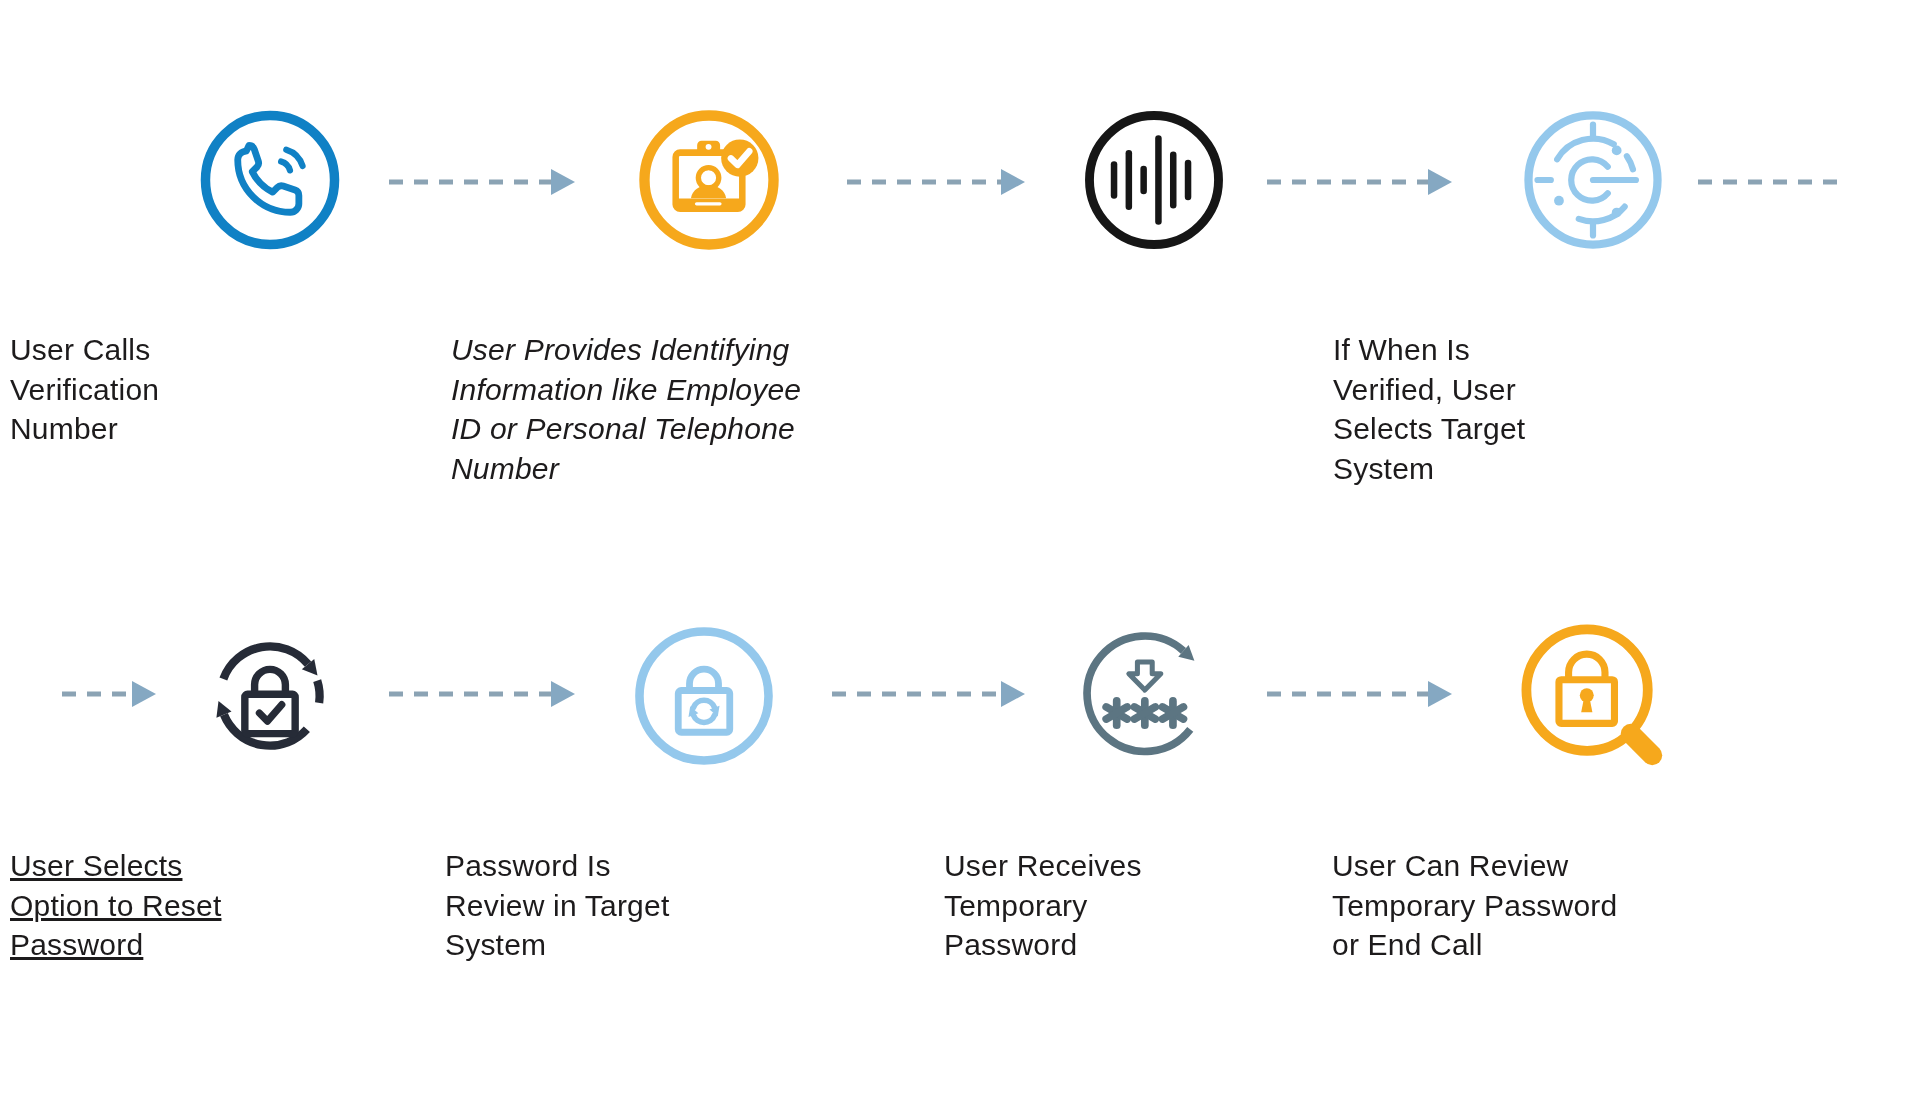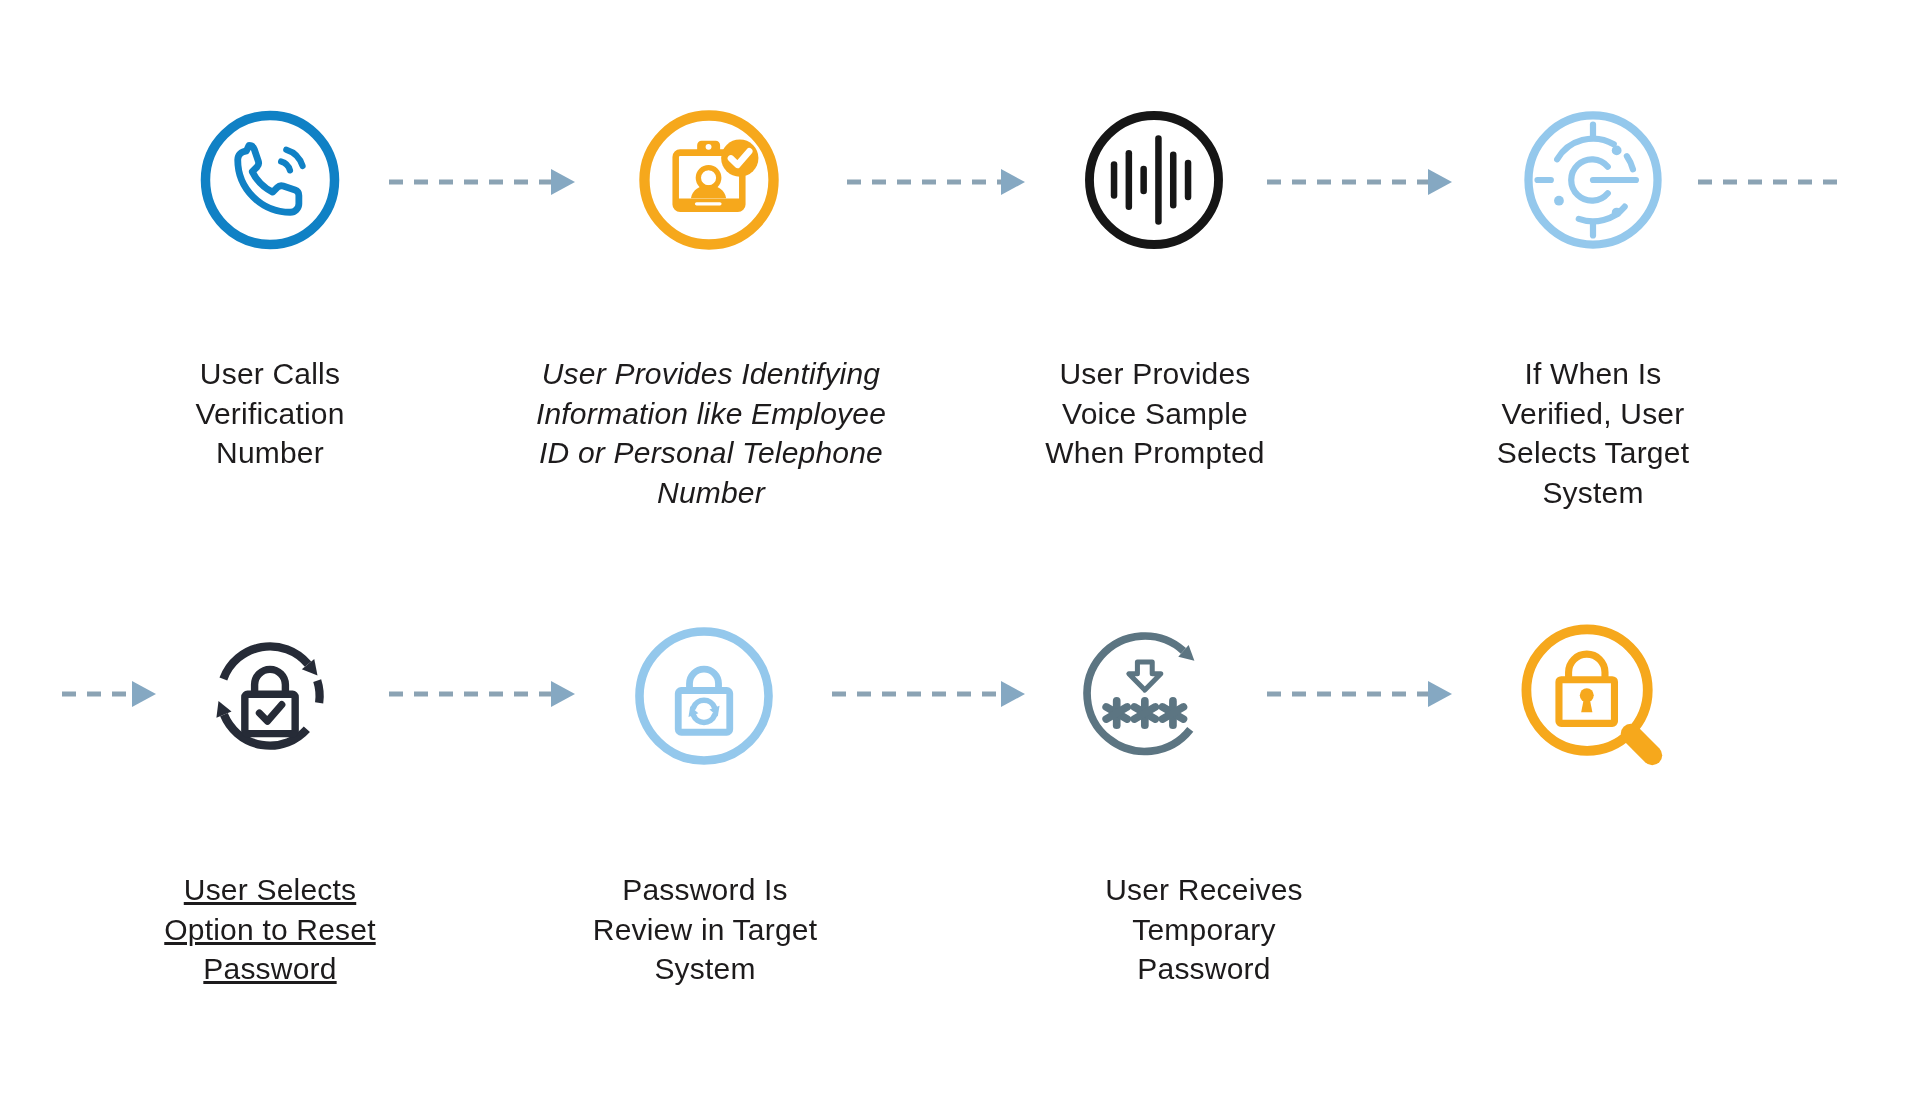--- a/index.html
+++ b/index.html
@@ -9,28 +9,27 @@
     background:#ffffff;
     font-family:"Liberation Sans", sans-serif;
     overflow:hidden;
   }
   .arrows-layer{position:absolute;left:0;top:0;width:1920px;height:1100px;}
   .icon{position:absolute;width:148px;height:148px;}
   .icon svg{display:block;width:148px;height:148px;}
   .label{
     position:absolute;
     width:520px;
-    text-align:center;
+    text-align:left;
     font-size:30px;
     line-height:39.5px;
     font-weight:500;
     color:#1d1b1c;
     white-space:pre-line;
     letter-spacing:0.2px;
-    margin-top:24px;
   }
 </style>
 </head>
 <body>
 
 <div class="canvas">
 
   <svg class="arrows-layer" viewBox="0 0 1920 1100">
     <g>
       <line x1="389" y1="182" x2="551" y2="182" stroke="#8ba3b4" stroke-width="5" stroke-dasharray="14 11"></line>
@@ -174,30 +173,30 @@
     </svg>
   </div>
 
   <div class="label" style="left:10px;top:330px;">User Calls
 Verification
 Number</div>
   <div class="label" style="left:451px;top:330px;font-style:italic;">User Provides Identifying
 Information like Employee
 ID or Personal Telephone
 Number</div>
-  <div class="label" style="left:895px;top:330px;">User Provides
-Voice Sample
-When Prompted</div>
   <div class="label" style="left:1333px;top:330px;">If When Is
 Verified, User
 Selects Target
 System</div>
   <div class="label" style="left:10px;top:846px;text-decoration:underline;">User Selects
 Option to Reset
 Password</div>
   <div class="label" style="left:445px;top:846px;">Password Is
 Review in Target
 System</div>
   <div class="label" style="left:944px;top:846px;">User Receives
 Temporary
 Password</div>
+  <div class="label" style="left:1332px;top:846px;">User Can Review
+Temporary Password
+or End Call</div>
 
 </div>
 
 </body></html>

